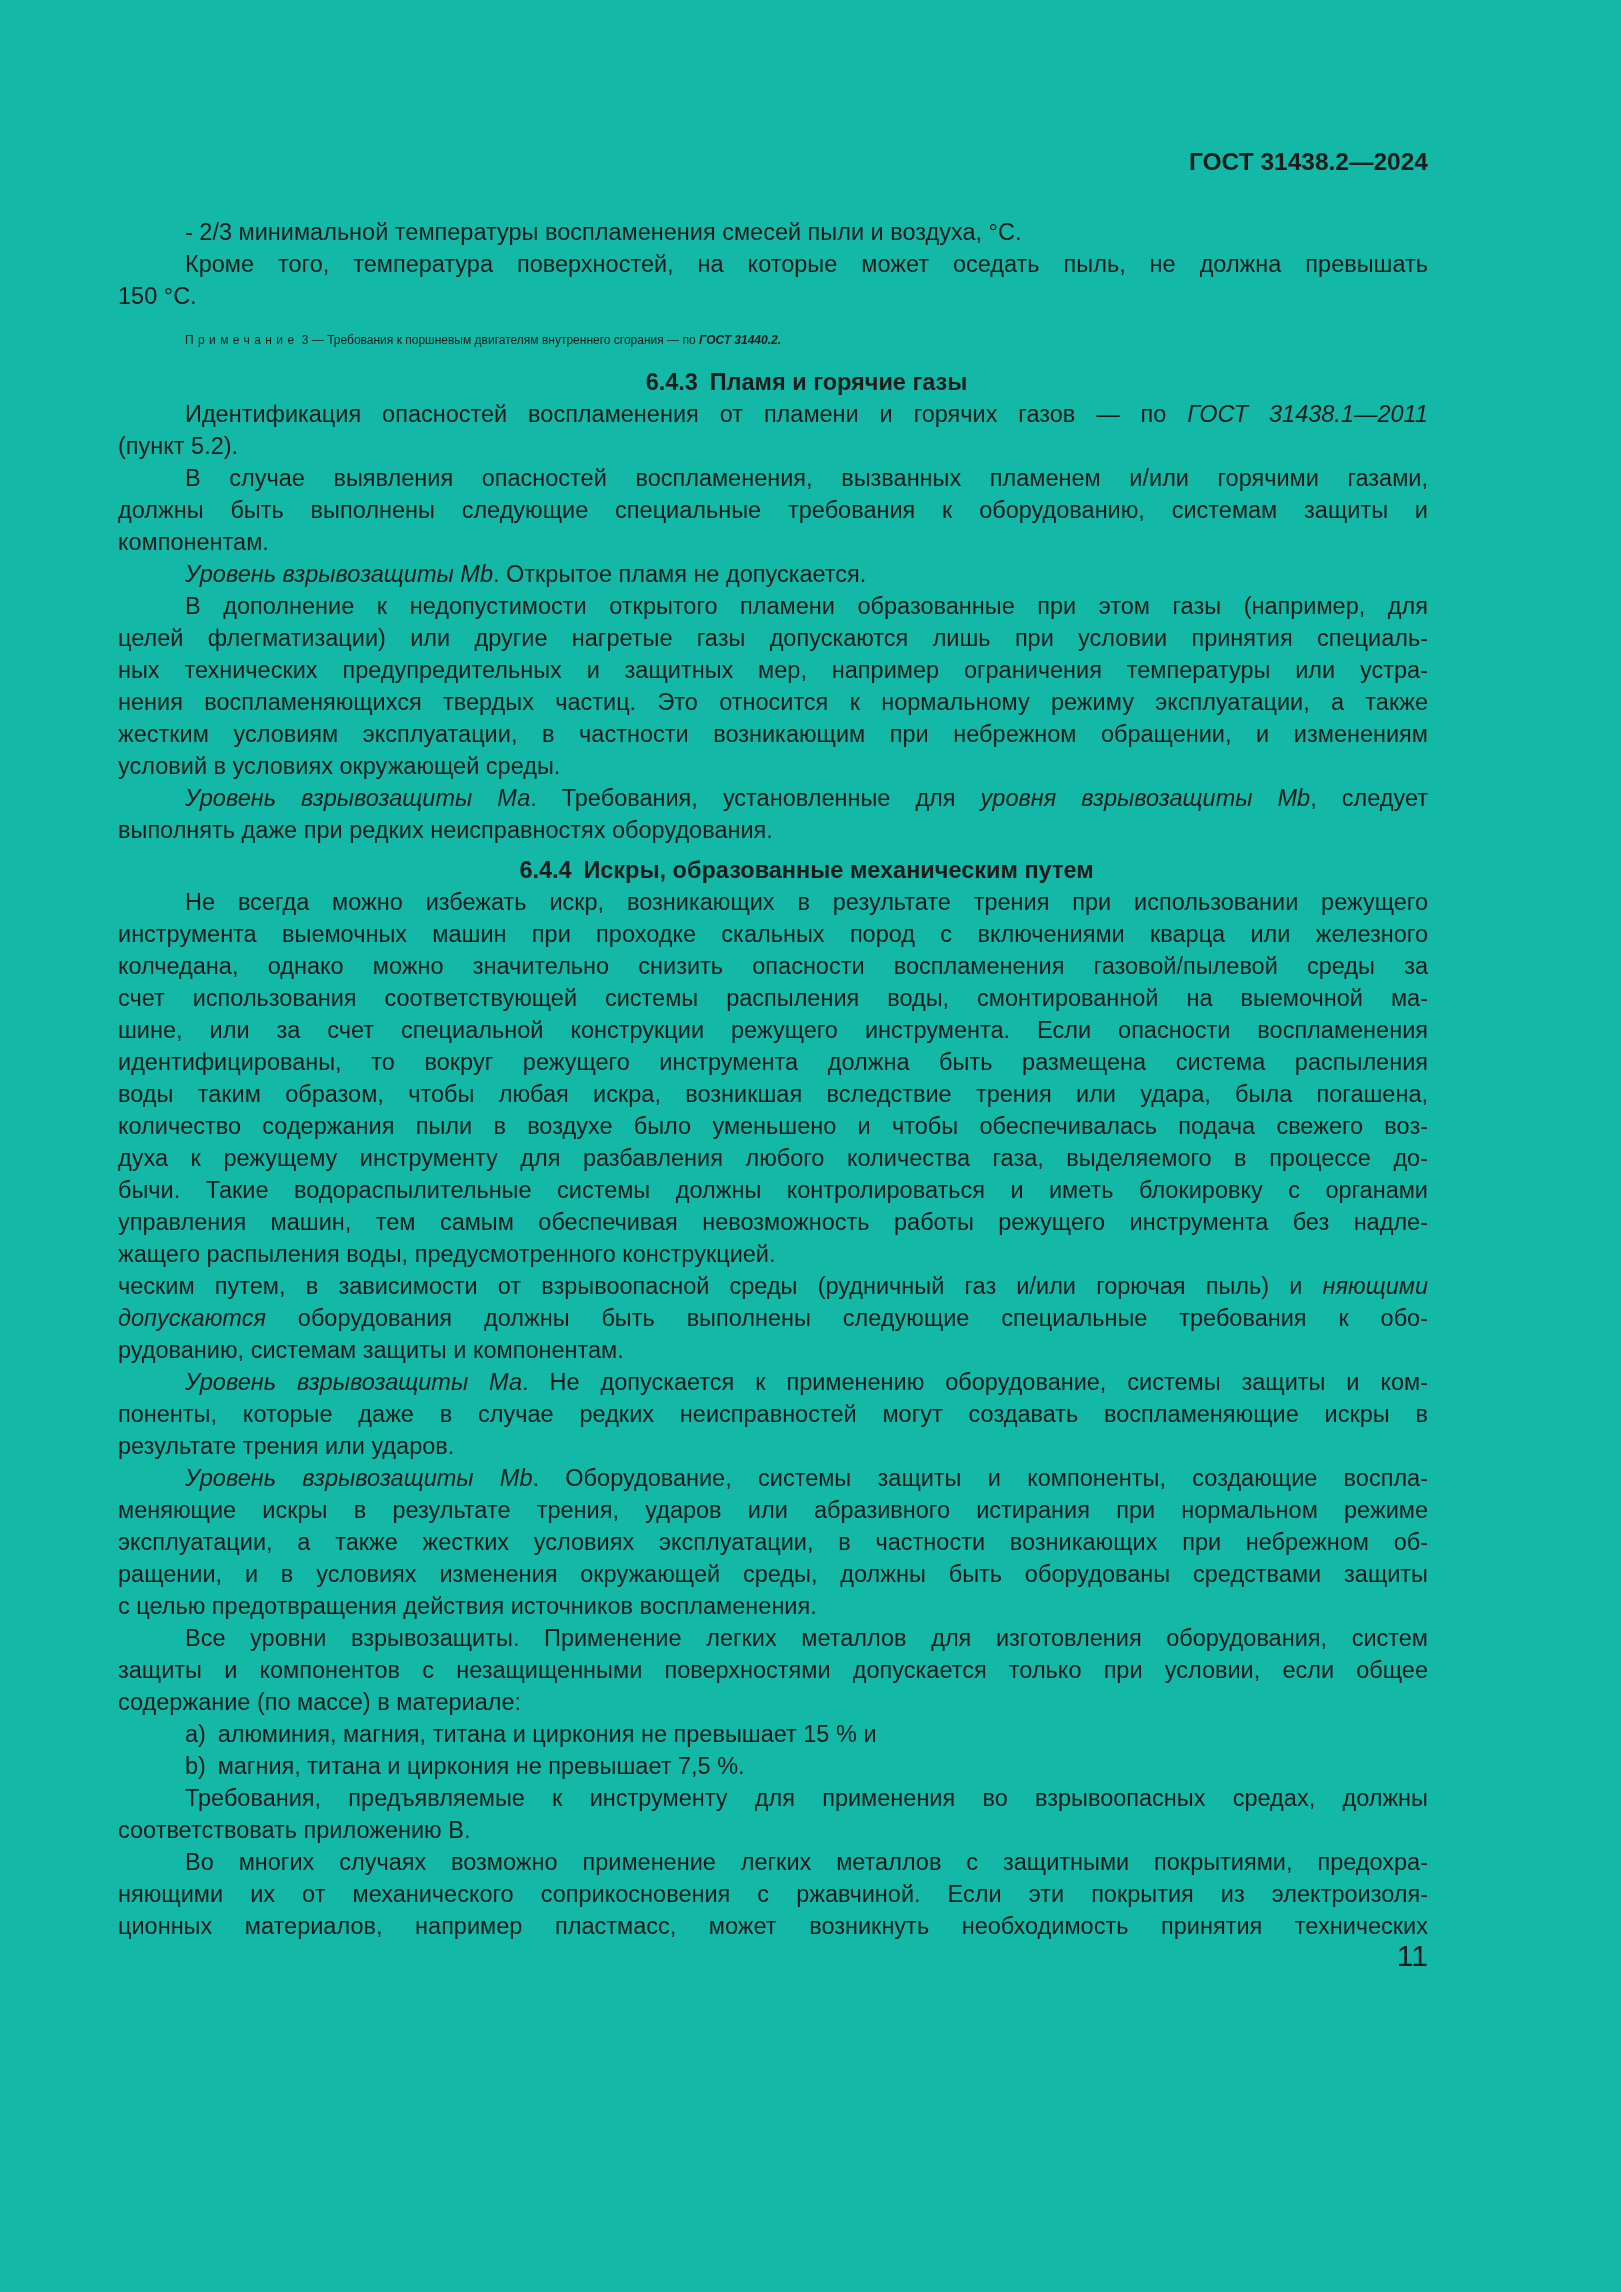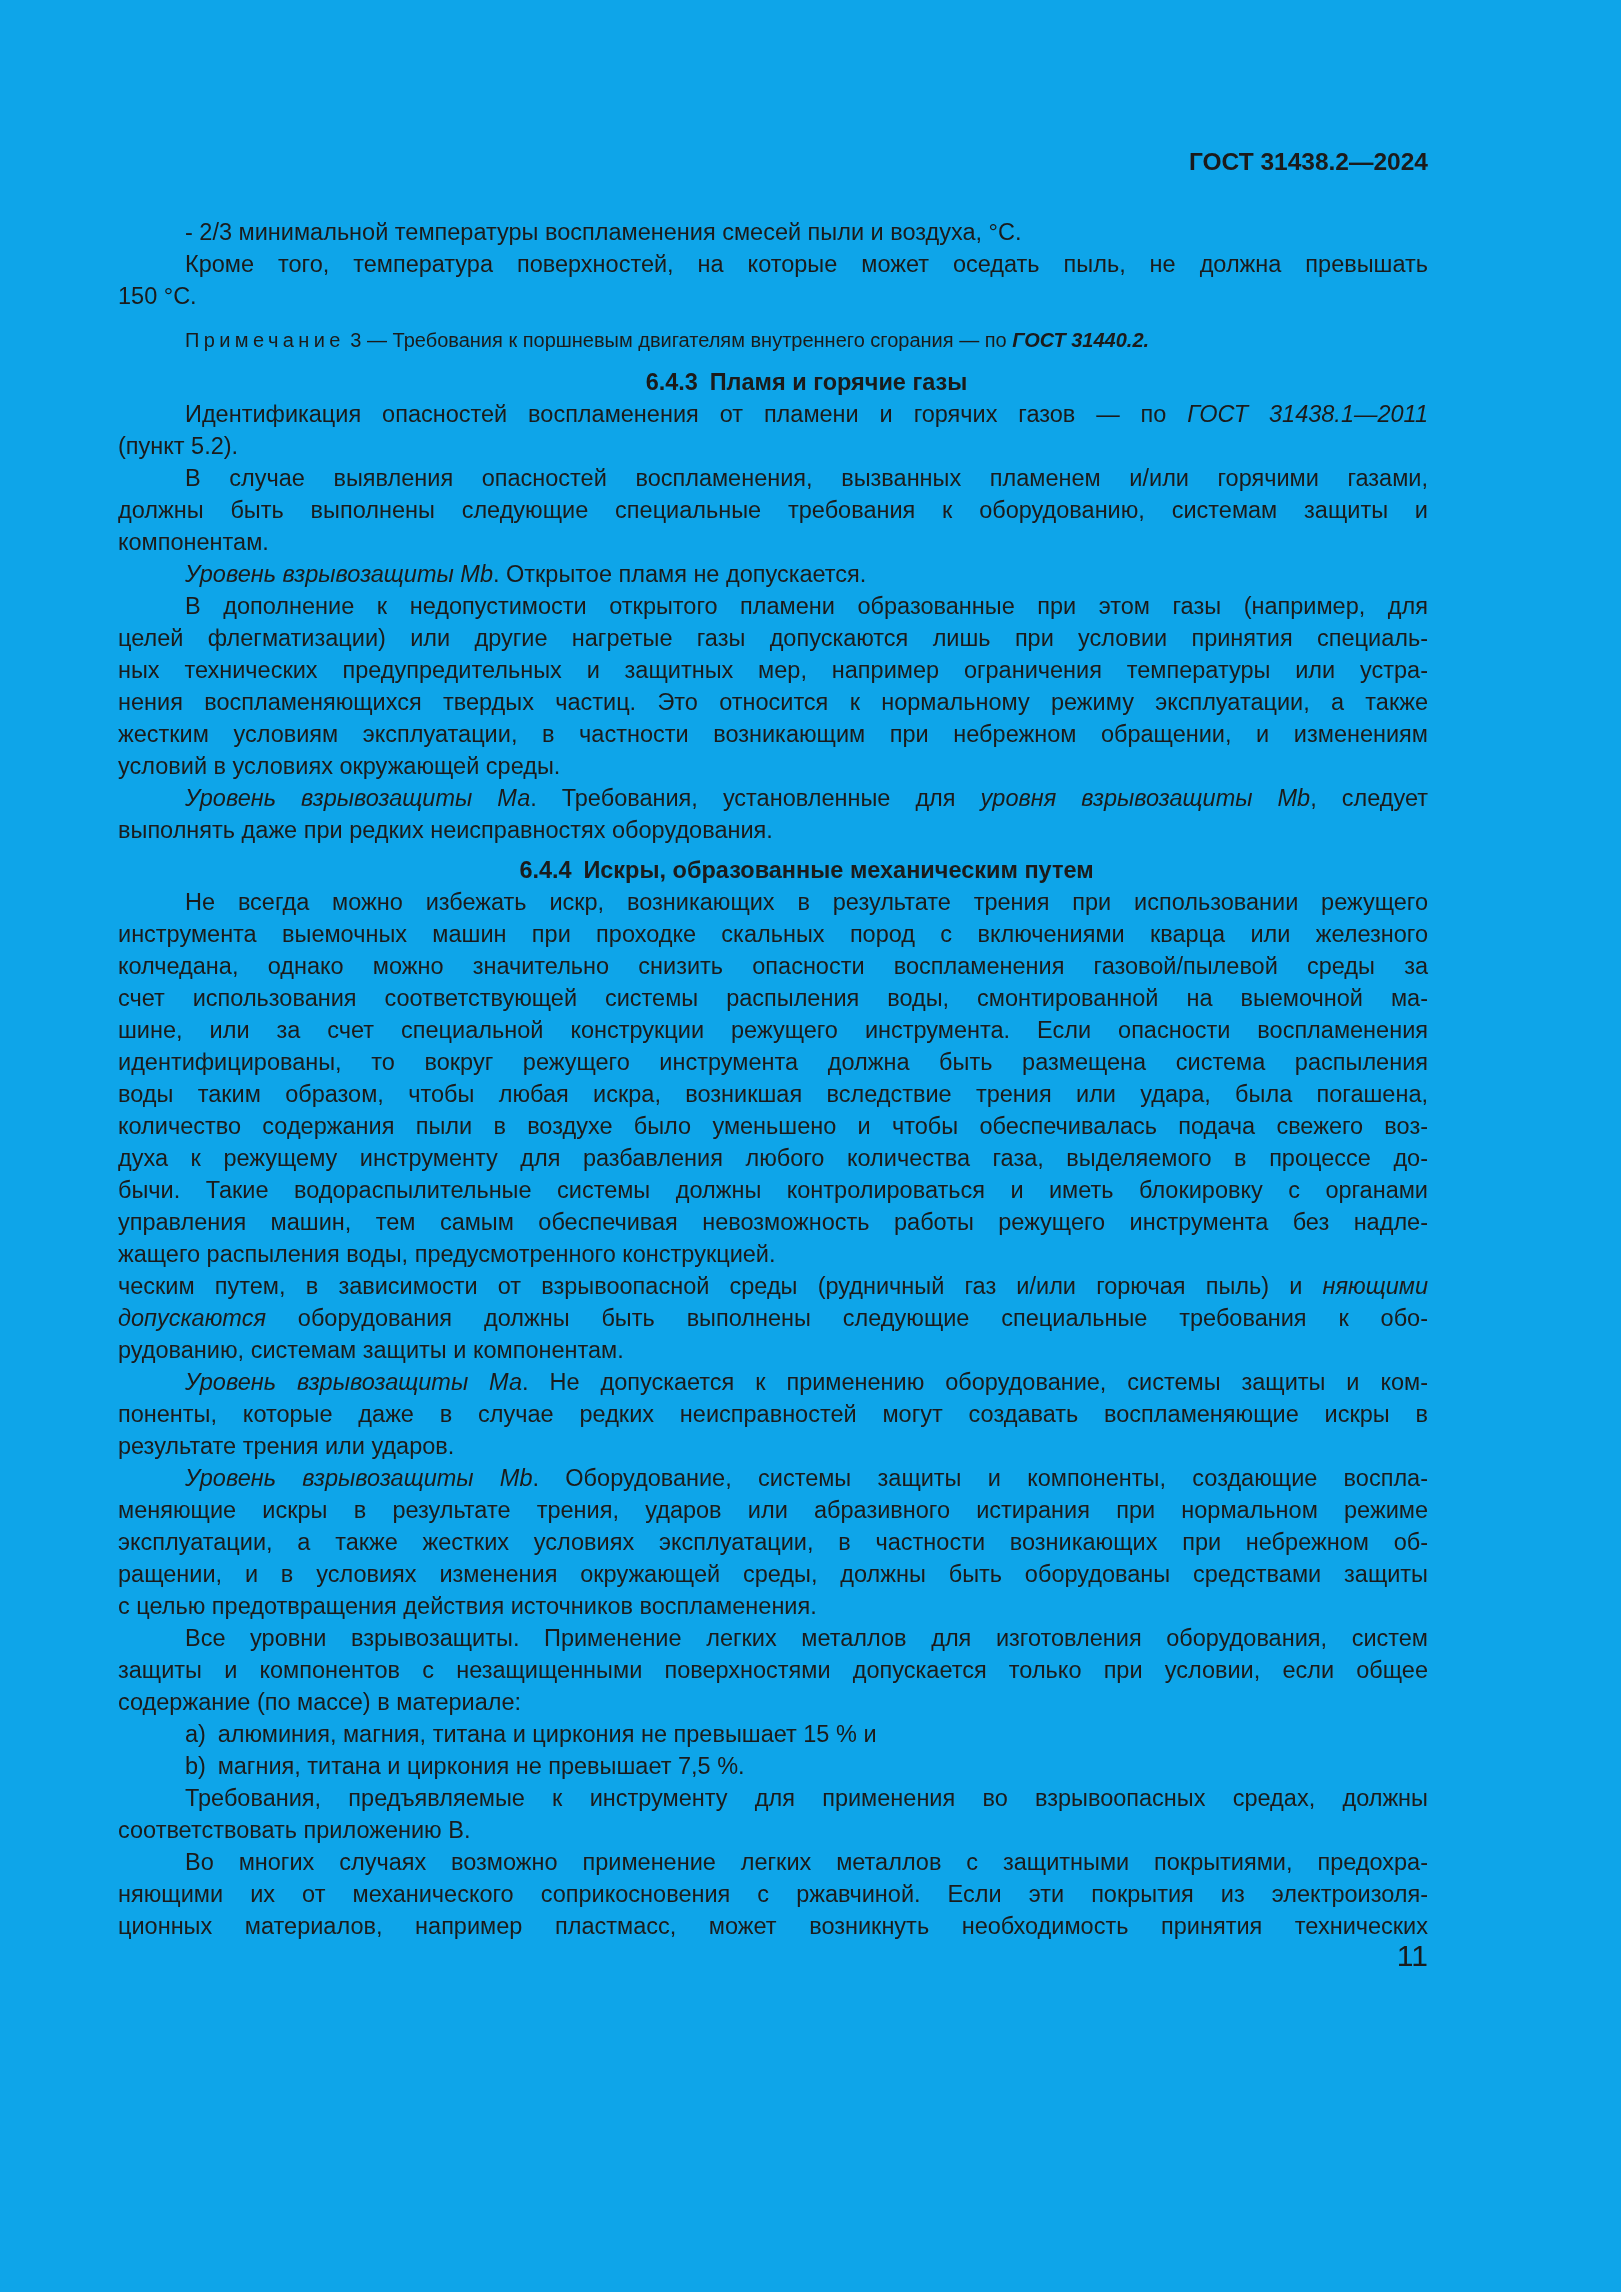--- a/index.html
+++ b/index.html
@@ -1,34 +1,34 @@
 <!DOCTYPE html>
 <html lang="ru"><head>
 <meta charset="utf-8">
 <style>
   html,body{margin:0;padding:0;background:#ffffff;}
   .page{
     position:relative;
     width:1621px;height:2293px;
-    background:#0ea5e9;
+    background:#14b8a6;
     overflow:hidden;
     font-family:"Liberation Sans","DejaVu Sans",sans-serif;
     color:#1b1b1b;
   }
   .running-header{
     position:absolute;top:147px;left:118px;width:1310px;
     text-align:right;font-weight:bold;font-size:24.5px;line-height:29px;
   }
   .doc{
     position:absolute;top:216px;left:118px;width:1310px;
     font-size:23.5px;line-height:32px;
   }
   .block{margin:0;}
   .block.heading{font-weight:bold;margin-top:7.8px;text-align:center;}
-  .block.note{font-size:20px;line-height:26.5px;margin:14.7px 0 12.7px 0;}
+  .block.note{font-size:12px;line-height:26.5px;margin:14.7px 0 12.7px 0;}
   .line{min-height:32px;}
   .note .line{min-height:26.5px;}
   .line.ind{text-indent:67px;}
   .line.just{text-align:justify;text-align-last:justify;}
   .seg-i{font-style:italic;}
   .seg-bi{font-style:italic;font-weight:bold;}
   .seg-ls{letter-spacing:4.4px;}
   .page-number{
     position:absolute;top:1940px;left:118px;width:1310px;
     text-align:right;font-size:30px;line-height:32px;

